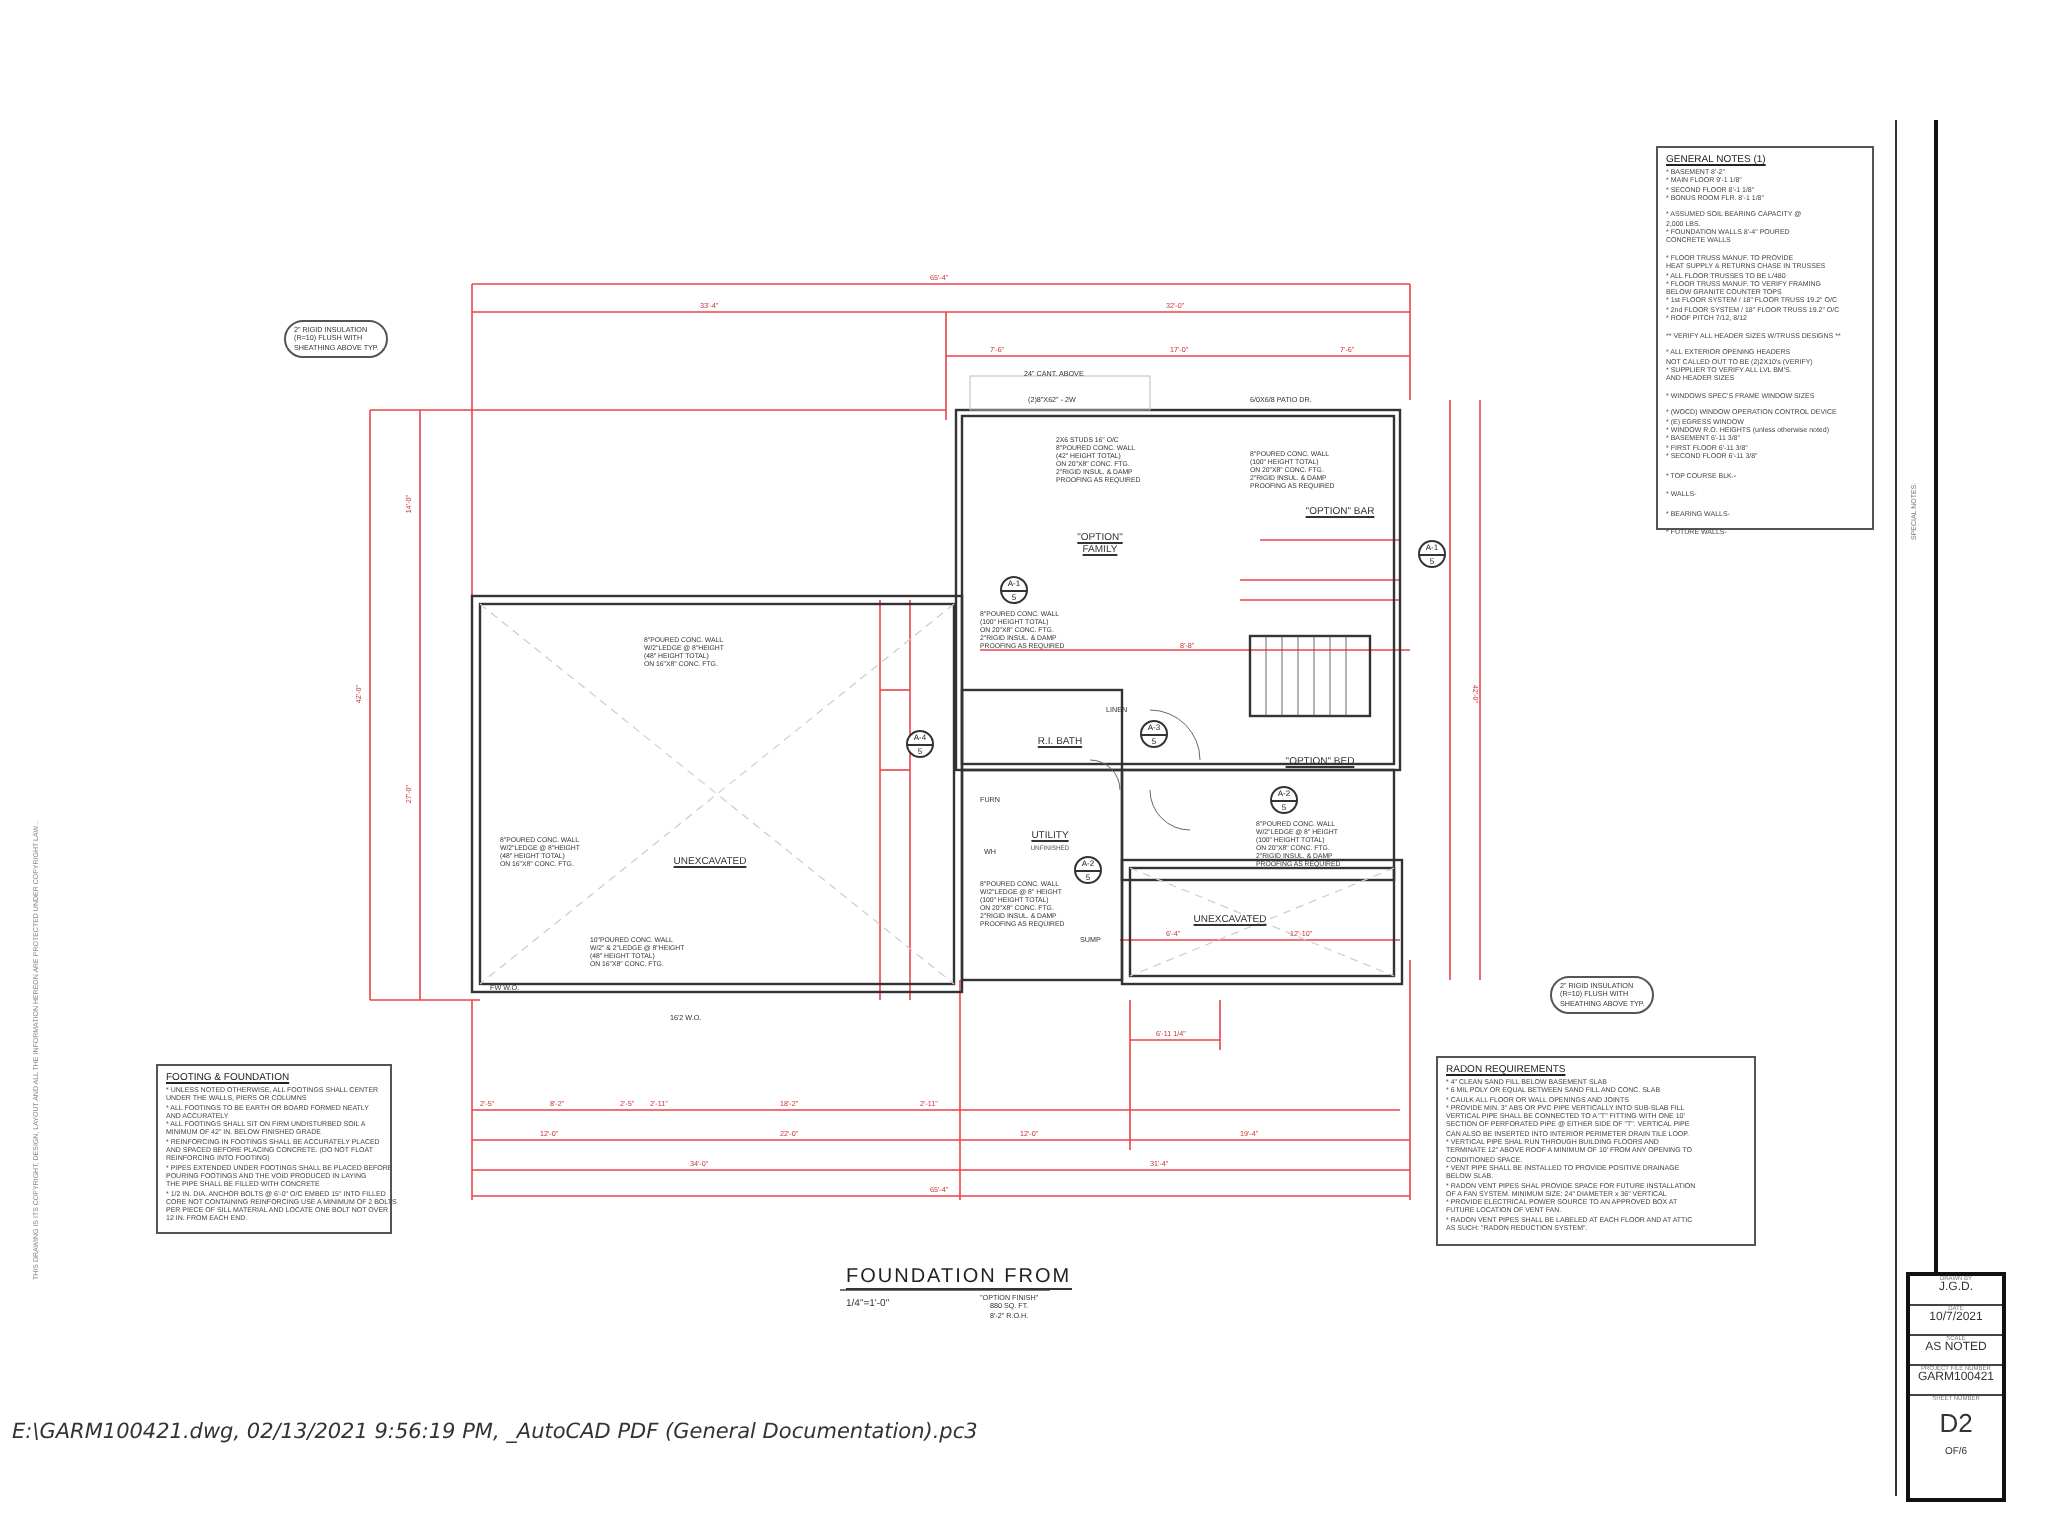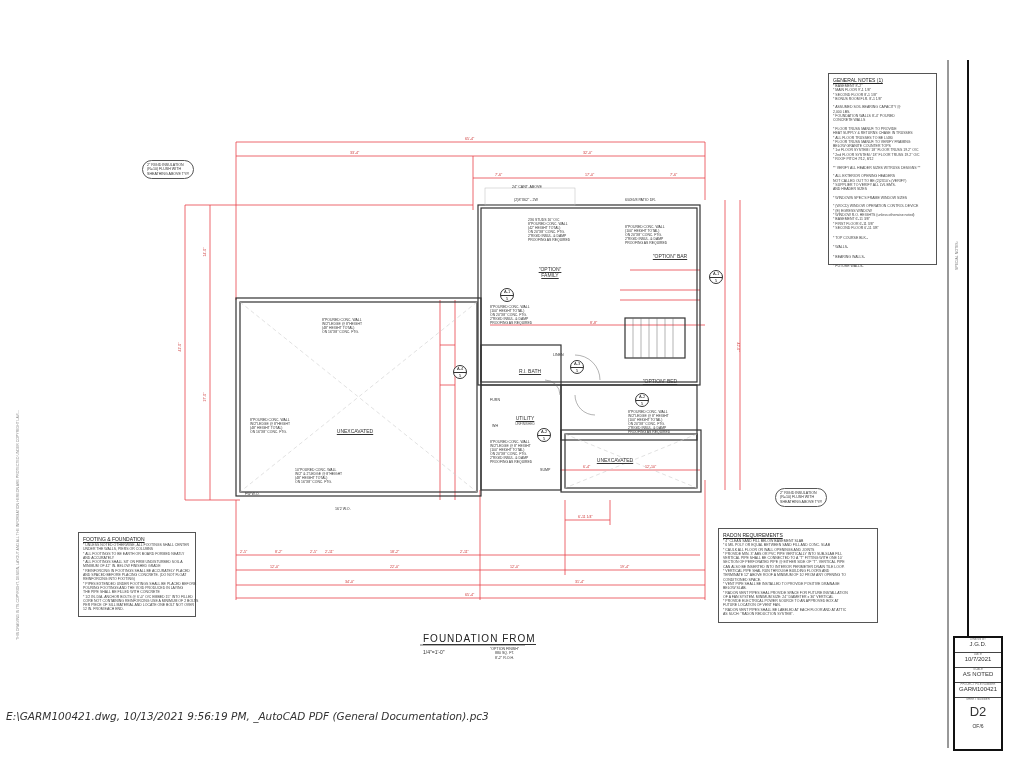--- a/index.html
+++ b/index.html
@@ -380,13 +380,13 @@
     <div class="tblbl">PROJECT FILE NUMBER</div>
     <div>GARM100421</div>
   </div>
   <div class="tbcell" style="height:36px;border-bottom:none;">
     <div class="tblbl">SHEET NUMBER</div>
     <div style="font-size:13px;line-height:22px;">D2</div>
     <div style="font-size:5px;">OF/6</div>
   </div>
 </div>
 
-<div class="abs footer" style="left:6px;top:710px;">E:\GARM100421.dwg, 10/13/2021 9:56:19 PM, _AutoCAD PDF (General Documentation).pc3</div>
+<div class="abs footer" style="left:6px;top:710px;">E:\GARM100421.dwg, 02/13/2021 9:56:19 PM, _AutoCAD PDF (General Documentation).pc3</div>
 
 </body></html>

